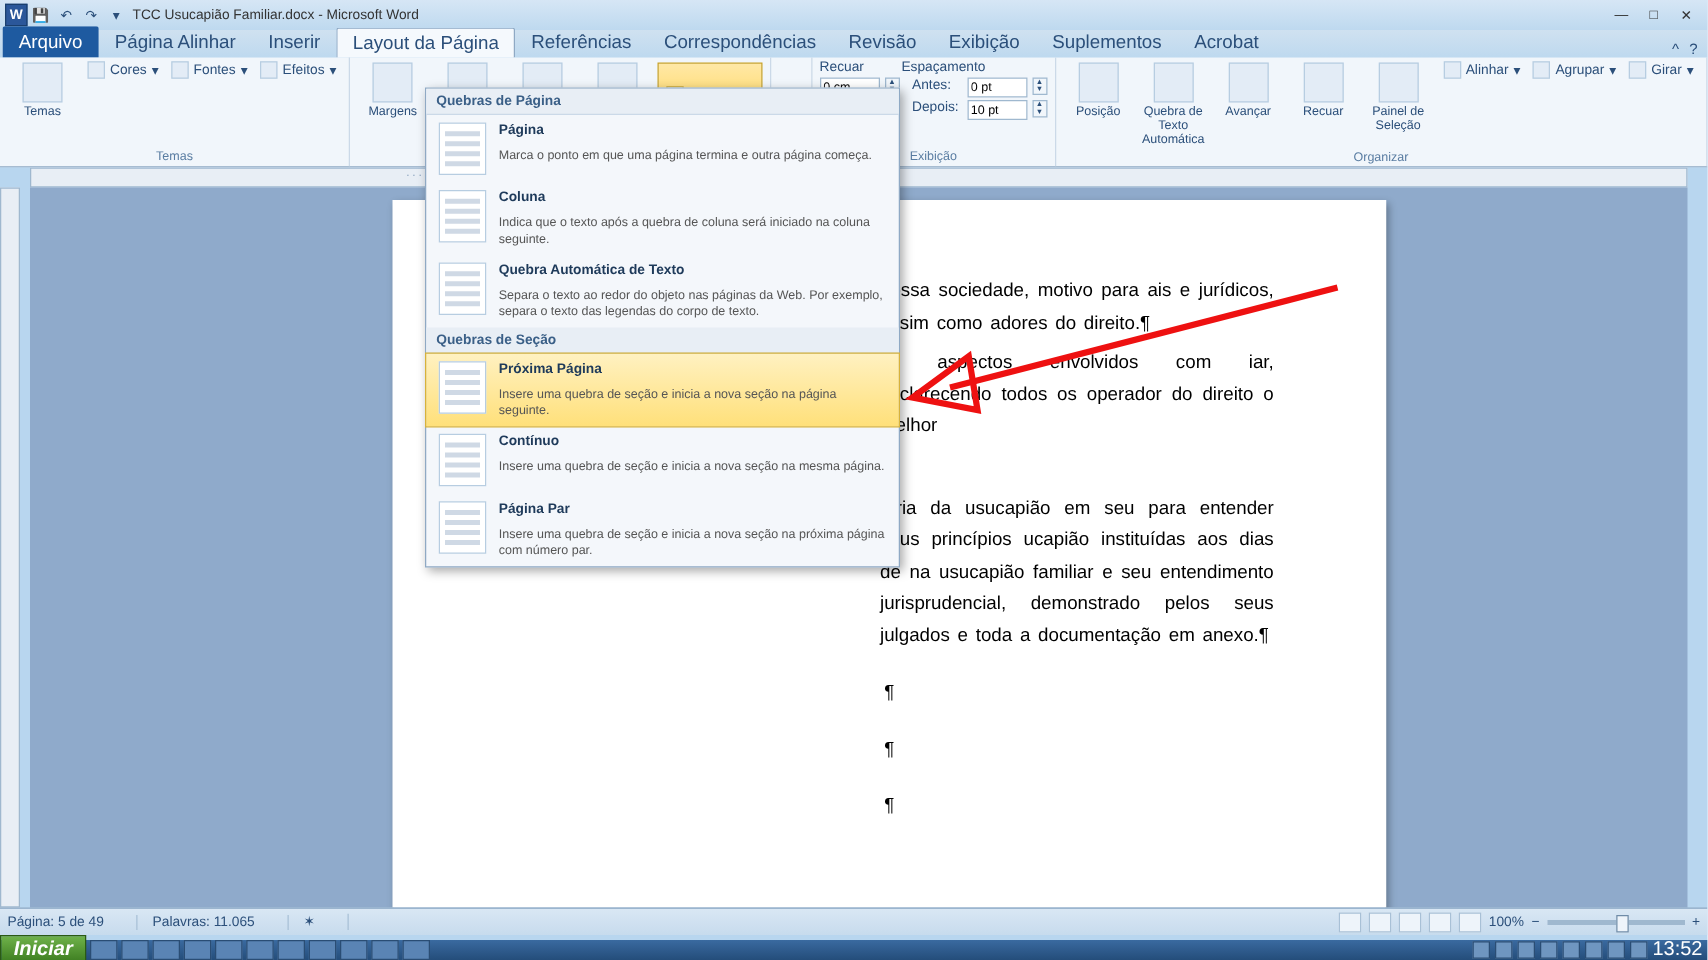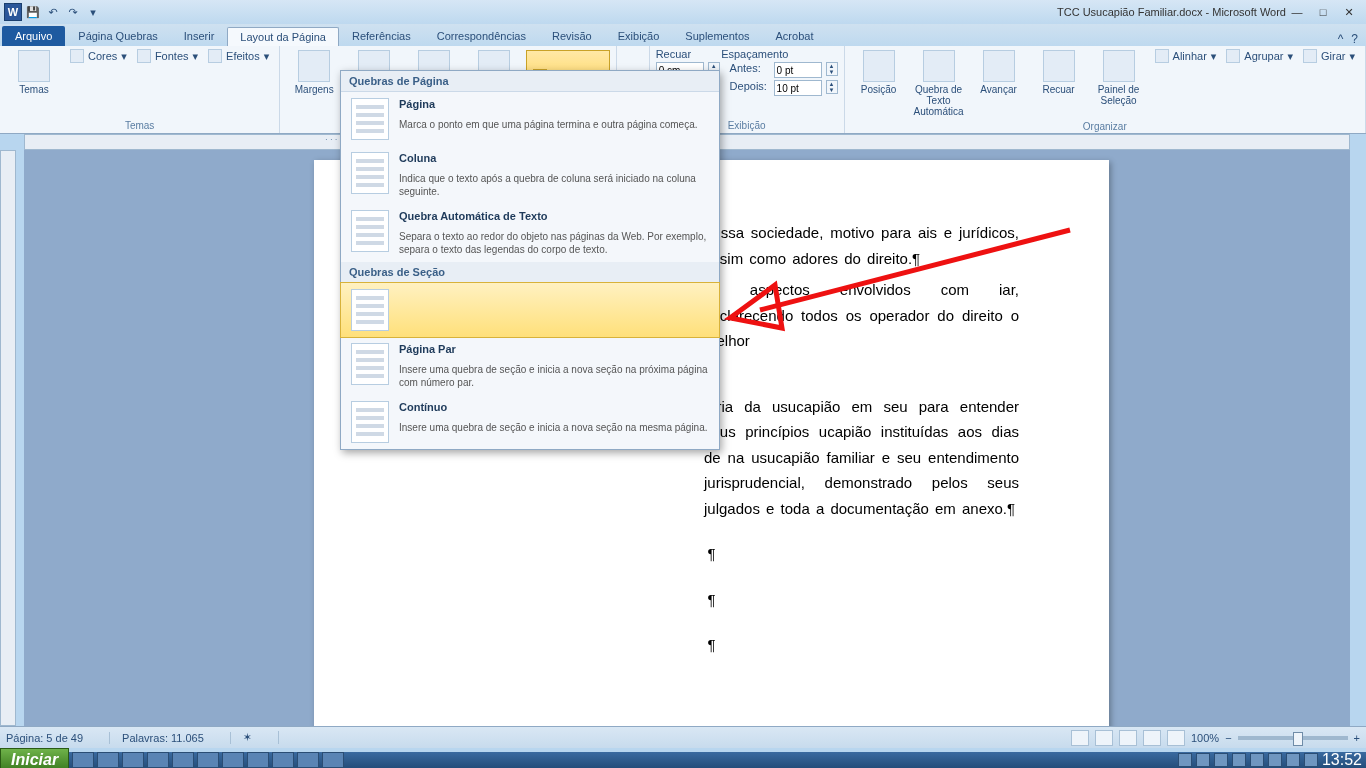--- a/index.html
+++ b/index.html
@@ -2,26 +2,26 @@
 <html><head>
 <meta charset="utf-8">
 <style>
 * { margin: 0; padding: 0; box-sizing: border-box; font-family: "Segoe UI", Tahoma, sans-serif; }
 body { background: #b8d6ef; width: 1366px; height: 768px; overflow: hidden; position: relative; }
 
 .titlebar { height: 24px; background: linear-gradient(#d6e6f5,#bed9ef); display: flex; align-items: center; font-size: 11px; color: #333; }
 .titlebar .qat { display: flex; align-items: center; padding: 0 4px; gap: 2px; }
 .titlebar .qat .qbtn { width: 18px; height: 18px; display: flex; align-items: center; justify-content: center; border: 1px solid transparent; font-size: 11px; color: #2b4f7a; }
 .titlebar .qat .word-icon { width: 18px; height: 18px; background:#2b579a; color:#fff; display:flex;align-items:center;justify-content:center;font-weight:bold;font-size:11px;border:1px solid #1a3f6e;}
-.titlebar .title { flex: 1; text-align: right; }
+.titlebar .title { flex: 1; text-align: left; }
 .titlebar .winbtns { display: flex; gap: 4px; padding-right: 6px; }
 .titlebar .winbtns span { width: 22px; text-align: center; }
 
 .ribbon-tabs { height: 22px; display: flex; align-items: flex-end; background: linear-gradient(#cfe1f0,#bed9ef); padding-left: 2px; }
-.ribbon-tabs .tab { padding: 3px 12px; font-size: 11px; color: #2b4f7a; cursor: pointer; border: 1px solid transparent; }
+.ribbon-tabs .tab { padding: 3px 12px; font-size: 15px; color: #2b4f7a; cursor: pointer; border: 1px solid transparent; }
 .ribbon-tabs .tab.file { background:#1e5aa0; color:#fff; border-radius: 2px 2px 0 0; }
 .ribbon-tabs .tab.active { background:#f5f9fd; border:1px solid #8fa9c4; border-bottom:none; border-radius:2px 2px 0 0;}
 .ribbon-tabs .help { margin-left: auto; padding-right: 8px; font-size: 12px; color:#2b4f7a; display:flex; gap:8px; }
 
 .ribbon { height: 88px; background:#f1f6fb; border-bottom:1px solid #8fa9c4; display:flex; font-size:11px; color:#2b4f7a;}
 .group { border-right:1px solid #cbd9e8; padding: 2px 6px; display:flex; flex-direction:column; }
 .group .body { flex:1; display:flex; align-items: flex-start; gap:4px; }
 .group .label { text-align:center; font-size:10px; color:#5a7da2; padding-top:2px;}
 .bigbtn { display:flex; flex-direction:column; align-items:center; width:56px; padding:2px; gap:2px; }
 .bigbtn .ico { width:32px; height:32px; background:#e3ecf6; border:1px solid #b7cde1; }
@@ -82,21 +82,21 @@
   <div class="title">TCC Usucapião Familiar.docx - Microsoft Word</div>
   <div class="winbtns">
     <span>—</span>
     <span>□</span>
     <span>✕</span>
   </div>
 </div>
 
 <div class="ribbon-tabs">
   <div class="tab file">Arquivo</div>
-  <div class="tab">Página Quebras</div>
+  <div class="tab">Página Alinhar</div>
   <div class="tab">Inserir</div>
   <div class="tab active">Layout da Página</div>
   <div class="tab">Referências</div>
   <div class="tab">Correspondências</div>
   <div class="tab">Revisão</div>
   <div class="tab">Exibição</div>
   <div class="tab">Suplementos</div>
   <div class="tab">Acrobat</div>
   <div class="help">
     <span>^</span>
@@ -260,33 +260,37 @@
   <div class="item">
     <div class="iico"></div>
     <div class="txt">
         <div class="t">Quebra Automática de Texto</div>
         <div class="d">Separa o texto ao redor do objeto nas páginas da Web. Por exemplo, separa o texto das legendas do corpo de texto.</div>
       </div>
   </div>
   <div class="section-hdr">Quebras de Seção</div>
   <div class="item highlight">
     <div class="iico"></div>
+    <div class="txt">
+        <div class="t">Próxima Página</div>
+        <div class="d">Insere uma quebra de seção e inicia a nova seção na página seguinte.</div>
+      </div>
+  </div>
+  <div class="item">
+    <div class="iico"></div>
+    <div class="txt">
+        <div class="t">Contínuo</div>
+        <div class="d">Insere uma quebra de seção e inicia a nova seção na mesma página.</div>
+      </div>
   </div>
   <div class="item">
     <div class="iico"></div>
     <div class="txt">
         <div class="t">Página Par</div>
         <div class="d">Insere uma quebra de seção e inicia a nova seção na próxima página com número par.</div>
-      </div>
-  </div>
-  <div class="item">
-    <div class="iico"></div>
-    <div class="txt">
-        <div class="t">Contínuo</div>
-        <div class="d">Insere uma quebra de seção e inicia a nova seção na mesma página.</div>
       </div>
   </div>
 </div>
 
 <svg class="arrow-annot" style="left:720px;top:220px;width:360px;height:120px;">
   <line x1="350" y1="10" x2="40" y2="90" stroke="#e11" stroke-width="5"></line>
   <polygon points="10,98 55,65 62,108" fill="none" stroke="#e11" stroke-width="5"></polygon>
 </svg>
 
 <div class="statusbar">

